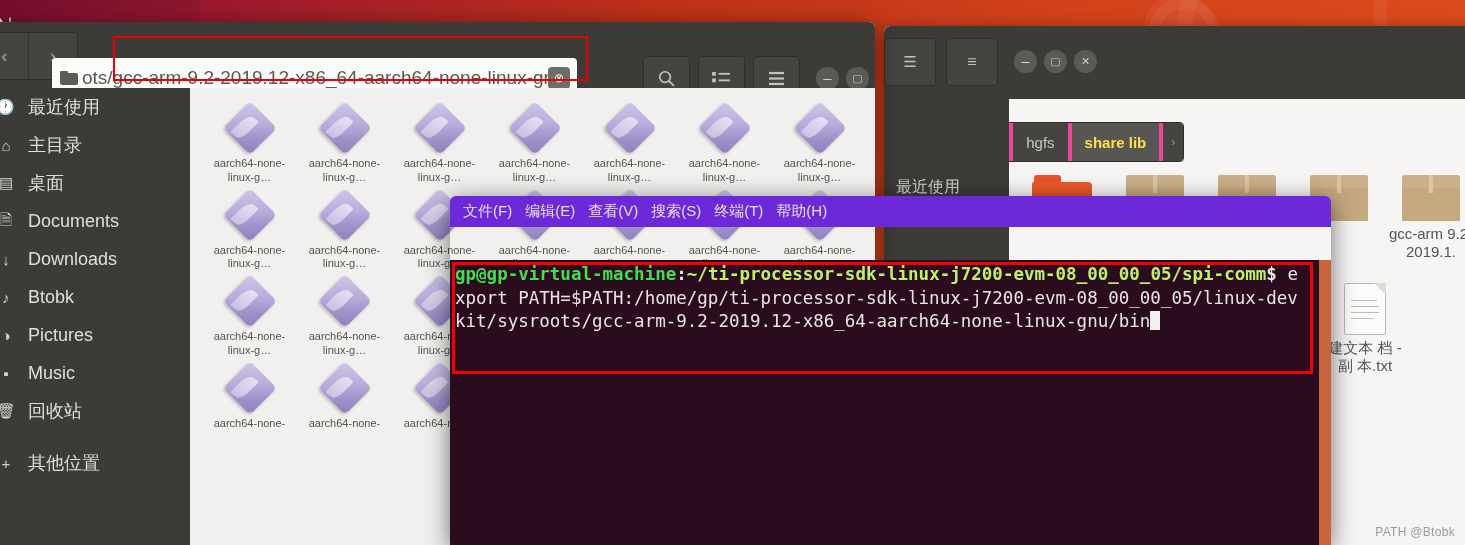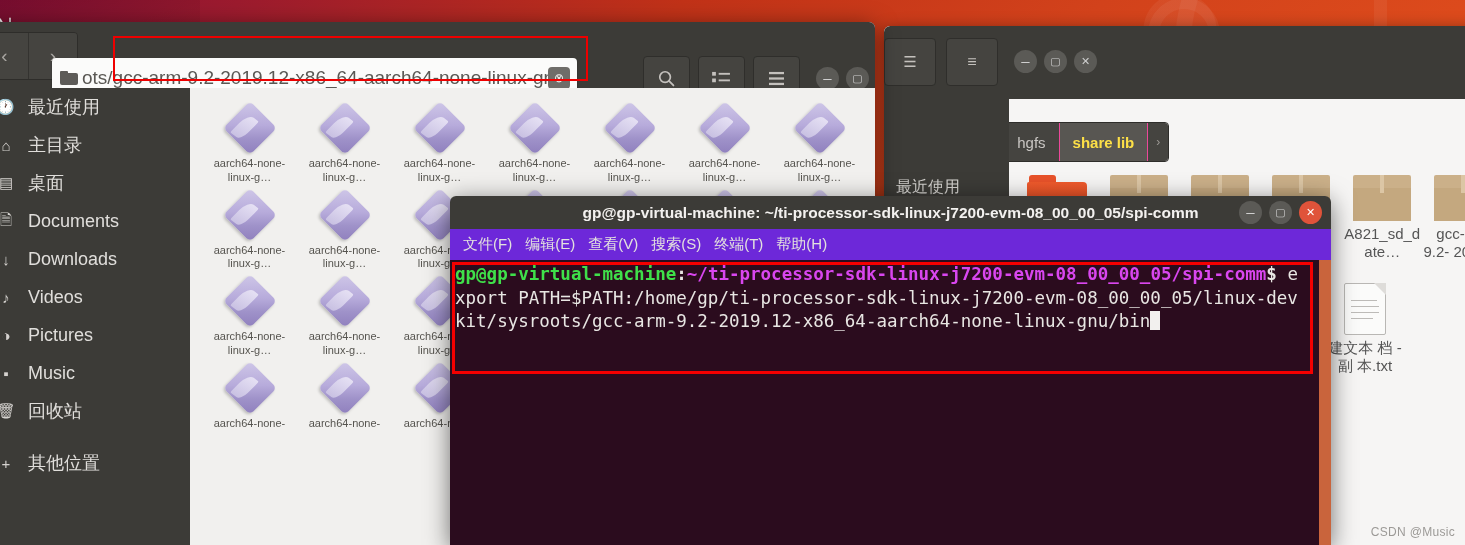--- a/index.html
+++ b/index.html
@@ -75,21 +75,21 @@
 
   
   #win-back .crumbs {
     position:absolute; left:5px; top:96px; height:40px;
     display:flex; align-items:stretch;
     border:1px solid #2e2d2a; border-radius:4px; overflow:hidden;
   }
   #win-back .crumbs .cz {
     display:flex; align-items:center; justify-content:center;
     padding:0 13px; background:#454440; color:#c9c6c3;
-    font-size:15px; border-right:1px solid #ec4899;
+    font-size:15px; border-right:4px solid #ec4899;
   }
   #win-back .crumbs .cz.arrow { padding:0 8px; color:#9b9894; font-size:12px; }
   #win-back .crumbs .cz.cur { background:#585652; color:#fde047; font-weight:bold; }
   #win-back .crumbs .cz:last-child { border-right:none; }
 
   #win-back .sidebar {
     position:absolute; left:0; top:73px; width:125px; bottom:0;
     background:#3c3b37; color:#d4d2cf;
   }
   #win-back .sidebar .si {
@@ -265,21 +265,21 @@
     background:#c9643c;
   }
   #terminal .lines {
     position:absolute; left:5px; top:3px; right:14px;
     font-family:"DejaVu Sans Mono", monospace;
     font-size:17.5px; line-height:23.5px;
     white-space:pre; letter-spacing:0px;
   }
   #terminal .lines .ps-user { color:#3fe04a; font-weight:bold; }
   #terminal .lines .ps-colon { color:#e8e6e3; font-weight:bold; }
-  #terminal .lines .ps-path { color:#d946ef; font-weight:bold; }
+  #terminal .lines .ps-path { color:#bef264; font-weight:bold; }
   #terminal .lines .ps-dollar { color:#e8e6e3; font-weight:bold; }
   #terminal .lines .cmd { color:#e8e6e3; }
   #terminal .cursor {
     display:inline-block; width:10px; height:19px;
     background:#f2f0ee; vertical-align:-3px;
   }
   
   #red-term-box {
     position:absolute; left:452px; top:262px; width:861px; height:112px;
     border:3px solid #f40000; pointer-events:none;
@@ -371,28 +371,20 @@
             <div class="seam"></div>
           </div>
         <div class="lbl"></div>
       </div>
       <div class="cell">
         <div class="ico-box">
             <div class="top"></div>
             <div class="bot"></div>
             <div class="seam"></div>
           </div>
-        <div class="lbl">A821_sd_date…</div>
-      </div>
-      <div class="cell">
-        <div class="ico-box">
-            <div class="top"></div>
-            <div class="bot"></div>
-            <div class="seam"></div>
-          </div>
         <div class="lbl">gcc-arm 9.2- 2019.1.</div>
       </div>
     </div>
 
     <div style="position:absolute; left:310px; top:118px; width:92px; text-align:center; font-size:15px; color:#555; line-height:1.22;">
       <div class="ico-doc">
         <div class="ln" style="top:16px; width:26px;"></div>
         <div class="ln" style="top:22px; width:28px;"></div>
         <div class="ln" style="top:28px; width:28px;"></div>
         <div class="ln" style="top:34px; width:22px;"></div>
@@ -468,21 +460,21 @@
     <div class="si">
       <span class="sico">🗎</span>
       <span>Documents</span>
     </div>
     <div class="si">
       <span class="sico">↓</span>
       <span>Downloads</span>
     </div>
     <div class="si">
       <span class="sico">♪</span>
-      <span>Videos</span>
+      <span>Btobk</span>
     </div>
     <div class="si">
       <span class="sico">◑</span>
       <span>Pictures</span>
     </div>
     <div class="si">
       <span class="sico">▪</span>
       <span>Music</span>
     </div>
     <div class="si">
@@ -668,41 +660,33 @@
           </div>
           <div class="lbl">aarch64-none-</div>
         </div>
     </div>
   </div>
 </div>
 
 <div id="red-path-box"></div>
 
 <div id="terminal">
-  <div class="tbar">
-    <div class="ttl">gp@gp-virtual-machine: ~/ti-processor-sdk-linux-j7200-evm-08_00_00_05/spi-comm</div>
-    <div class="winctl" style="right:9px; top:5px;">
-      <div class="c min"></div>
-      <div class="c max"></div>
-      <div class="c cls active"></div>
-    </div>
-  </div>
 
   <div class="menubar">
     <div class="mi">文件(F)</div>
     <div class="mi">编辑(E)</div>
     <div class="mi">查看(V)</div>
     <div class="mi">搜索(S)</div>
     <div class="mi">终端(T)</div>
     <div class="mi">帮助(H)</div>
   </div>
 
   <div class="body">
     <div class="lines"><span class="ps-user">gp@gp-virtual-machine</span><span class="ps-colon">:</span><span class="ps-path">~/ti-processor-sdk-linux-j7200-evm-08_00_00_05/spi-comm</span><span class="ps-dollar">$</span><span class="cmd"> e</span>
 <span class="cmd">xport PATH=$PATH:/home/gp/ti-processor-sdk-linux-j7200-evm-08_00_00_05/linux-dev</span>
 <span class="cmd">kit/sysroots/gcc-arm-9.2-2019.12-x86_64-aarch64-none-linux-gnu/bin</span><span class="cursor"></span></div>
   </div>
   <div class="scroll"></div>
 </div>
 
 <div id="red-term-box"></div>
 
-<div id="watermark">CSDN @Music</div>
+<div id="watermark">PATH @Btobk</div>
 
 </body></html>

